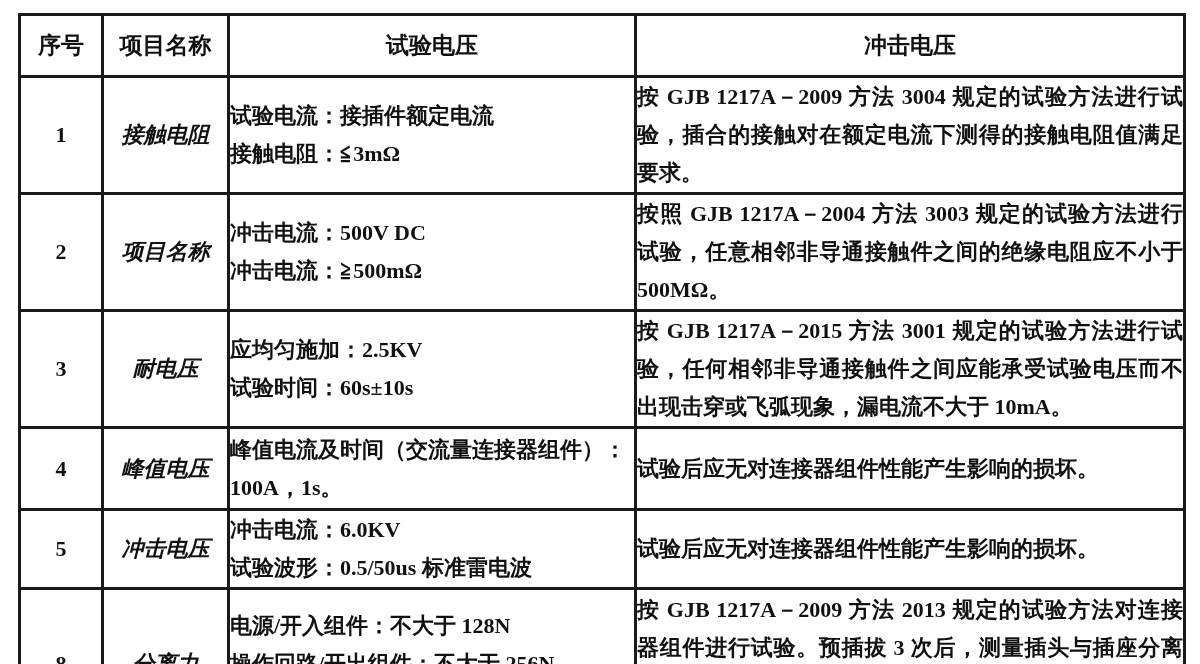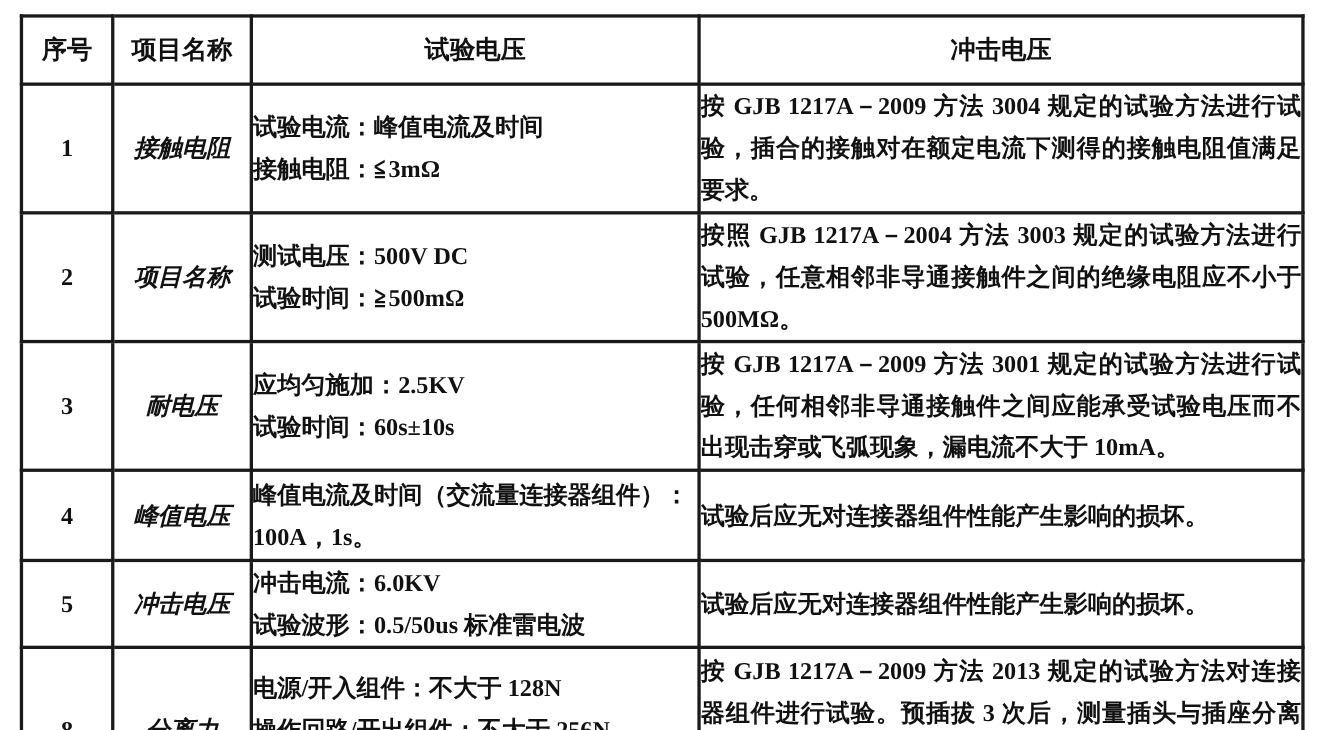--- a/index.html
+++ b/index.html
@@ -69,44 +69,44 @@
       <th>序号</th>
       <th>项目名称</th>
       <th>试验电压</th>
       <th>冲击电压</th>
     </tr>
 
     <tr class="r1">
       <td class="c-no">1</td>
       <td class="c-name">接触电阻</td>
       <td class="c-cond">
-        <div class="cond-line">试验电流：峰值电流及时间</div>
+        <div class="cond-line">试验电流：接插件额定电流</div>
         <div class="cond-line">接触电阻：≦3mΩ</div>
       </td>
       <td class="c-req">按 GJB 1217A－2009 方法 3004 规定的试验方法进行试验，插合的接触对在额定电流下测得的接触电阻值满足要求。</td>
     </tr>
 
     <tr class="r2">
       <td class="c-no">2</td>
       <td class="c-name">项目名称</td>
       <td class="c-cond">
-        <div class="cond-line">测试电压：500V DC</div>
-        <div class="cond-line">试验时间：≧500mΩ</div>
+        <div class="cond-line">冲击电流：500V DC</div>
+        <div class="cond-line">冲击电流：≧500mΩ</div>
       </td>
       <td class="c-req">按照 GJB 1217A－2004 方法 3003 规定的试验方法进行试验，任意相邻非导通接触件之间的绝缘电阻应不小于500MΩ。</td>
     </tr>
 
     <tr class="r3">
       <td class="c-no">3</td>
       <td class="c-name">耐电压</td>
       <td class="c-cond">
         <div class="cond-line">应均匀施加：2.5KV</div>
         <div class="cond-line">试验时间：60s±10s</div>
       </td>
-      <td class="c-req">按 GJB 1217A－2009 方法 3001 规定的试验方法进行试验，任何相邻非导通接触件之间应能承受试验电压而不出现击穿或飞弧现象，漏电流不大于 10mA。</td>
+      <td class="c-req">按 GJB 1217A－2015 方法 3001 规定的试验方法进行试验，任何相邻非导通接触件之间应能承受试验电压而不出现击穿或飞弧现象，漏电流不大于 10mA。</td>
     </tr>
 
     <tr class="r4">
       <td class="c-no">4</td>
       <td class="c-name">峰值电压</td>
       <td class="c-cond">
         <div class="cond-line">峰值电流及时间（交流量连接器组件）：</div>
         <div class="cond-line">100A，1s。</div>
       </td>
       <td class="c-req">试验后应无对连接器组件性能产生影响的损坏。</td>

